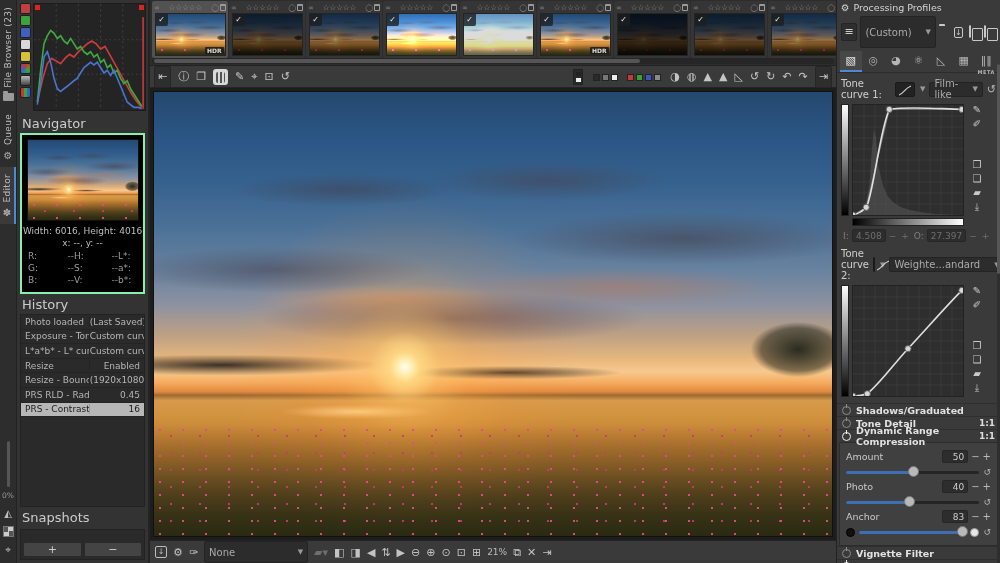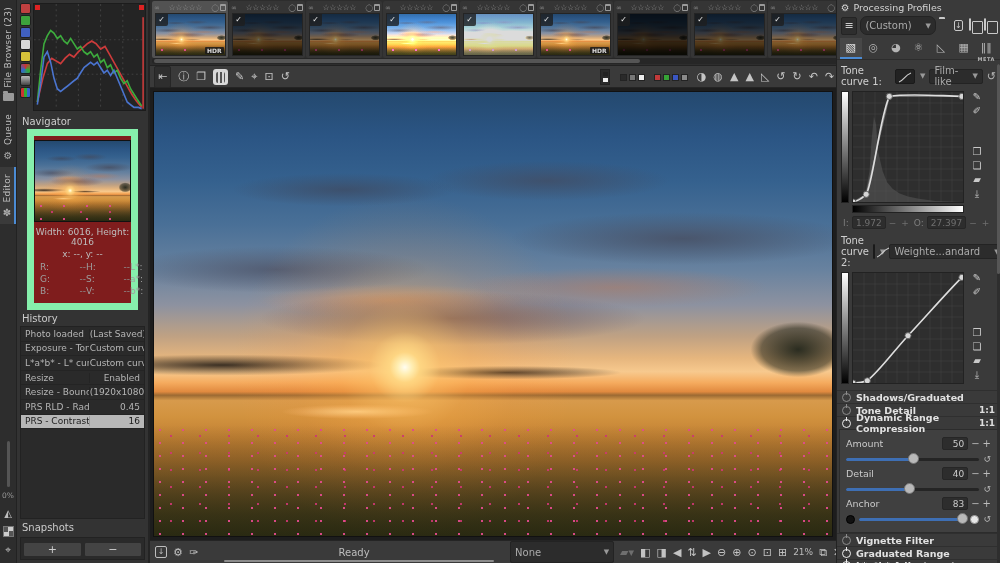--- a/index.html
+++ b/index.html
@@ -26,22 +26,22 @@
   
   #leftpanel { background:#333; border-right:2px solid #242424; display:flex; flex-direction:column; overflow:hidden; }
   #histo-row { display:flex; padding:3px 2px 2px 3px; height:113px; }
   #histo-btns { display:flex; flex-direction:column; gap:1px; margin-right:2px; }
   .hb { width:11px; height:11px; border:1px solid #1f1f1f; border-radius:2px; cursor:pointer; }
   #histo-plot { flex:1; background:#242424; border:1px solid #1c1c1c; position:relative; }
   #histo-plot svg { position:absolute; inset:0; width:100%; height:100%; }
   .cliptl,.cliptr { position:absolute; top:1px; width:5px; height:5px; background:#d22; }
   .cliptl{ left:1px; } .cliptr{ right:1px; }
 
-  .lp-title { font-size:10px; color:#ccc; padding:3px 5px 2px; }
-  .lp-box { background:#7f1d1d; border:7px solid #86efac; margin:0 10px; }
+  .lp-title { font-size:13px; color:#ccc; padding:3px 5px 2px; }
+  .lp-box { background:#000000; border:2px solid #86efac; margin:0 3px; }
 
   #nav-thumbwrap { display:flex; justify-content:center; padding:4px 0 3px; }
   #nav-thumb { width:112px; height:82px; position:relative; border:1px solid #111; overflow:hidden; }
   .nav-line { text-align:center; font-size:9px; color:#bdbdbd; padding:2px 0; }
   .nav-grid { display:grid; grid-template-columns:22px 24px 20px 24px 22px 24px; font-size:9px; color:#9f9f9f; padding:1px 6px 5px; row-gap:2px; }
   .nav-grid span:nth-child(even){ text-align:right; color:#8f8f8f; }
 
   #history-box { margin:0 3px; background:#2a2a2a; border:1px solid #222; flex:0 0 193px; display:flex; flex-direction:column; }
   .h-row { display:flex; font-size:9px; color:#b5b5b5; border-bottom:1px solid #242424; height:14.6px; align-items:center; cursor:pointer; }
   .h-row .hn { flex:1 1 55%; padding-left:4px; overflow:hidden; white-space:nowrap; }
@@ -123,21 +123,21 @@
   #ready-bar { position:absolute; left:20px; right:10px; bottom:-4px; height:2px; background:#8c8c8c; border-radius:1px; }
   .selbox { background:#2c2c2c; border:1px solid #232323; border-radius:2px; height:22px; display:inline-flex; align-items:center; padding:0 4px; gap:14px; color:#aaa; cursor:pointer; }
   .selbox .ar { font-size:7px; color:#999; }
   .zoompct { font-size:9px; color:#bbb; }
 
   
   #rightpanel { background:#3a3a3a; border-left:1px solid #222; position:relative; font-size:10px; overflow:hidden; }
   #rp-head { display:flex; align-items:center; gap:4px; padding:2px 4px; font-size:9.5px; color:#d5d5d5; }
   #rp-profile { display:flex; align-items:center; gap:3px; padding:1px 4px 3px; }
   .iconbtn { background:#2e2e2e; border:1px solid #242424; border-radius:2px; width:20px; height:18px; text-align:center; line-height:16px; color:#ccc; cursor:pointer; font-size:11px; }
-  #rp-profile .selbox { flex:1; height:19px; justify-content:space-between;border-radius:7px; }
+  #rp-profile .selbox { flex:1; height:32px; justify-content:space-between; }
   .micon { position:relative; width:15px; height:13px; cursor:pointer; }
   .mfold { background:#c9c9c9; border-radius:1px; width:14px; height:10px; margin-top:3px; position:relative; }
   .mfold::before { content:""; position:absolute; top:-2px; left:0; width:6px; height:2px; background:#c9c9c9; border-radius:1px 1px 0 0; }
   .msave { width:12px; height:12px; border:1.5px solid #c9c9c9; border-radius:2px; color:#c9c9c9; font-size:8px; line-height:9px; text-align:center; }
   .mcopy { width:9px; height:11px; border:1.5px solid #c9c9c9; border-radius:1px; position:relative; }
   .mcopy::before { content:""; position:absolute; left:2px; top:2px; width:9px; height:11px; border:1.5px solid #c9c9c9; background:#3a3a3a; border-radius:1px; }
 
   #rp-tabs { display:flex; gap:1px; padding:0 3px; border-bottom:1px solid #2c2c2c; }
   .rp-tab { flex:1; height:21px; text-align:center; line-height:20px; color:#b5b5b5; font-size:11px; cursor:pointer; border-bottom:2px solid transparent; }
   .rp-tab.active { background:#474747; border-bottom-color:#4b8bd4; color:#e8e8e8; }
@@ -464,21 +464,20 @@
     <div id="canvas">
       <div id="mainimg">
           <div class="photo"></div>
         </div>
     </div>
 
     <div id="statusbar">
       <span class="savebox">↓</span>
       <span class="sb-ic">⚙</span>
       <span class="sb-ic">✑</span>
-      <span id="ready-wrap"><span>Ready</span><span id="ready-bar"></span></span>
       <span class="selbox" style="width:104px; justify-content:space-between;">
           <span>None</span>
           <span class="ar">▼</span>
         </span>
       <span class="sb-ic" style="color:#6f6f6f">▰▾</span>
       <span class="sb-ic">◧</span>
       <span class="sb-ic">◨</span>
       <span class="sb-ic">◀</span>
       <span class="sb-ic">⇅</span>
       <span class="sb-ic">▶</span>
@@ -576,21 +575,21 @@
         <span class="ci-sp"></span>
         <span class="ci">❐</span>
         <span class="ci">❏</span>
         <span class="ci">▰</span>
         <span class="ci">⤓</span>
       </div>
     </div>
     <div class="hgrad"></div>
     <div class="iorow">
       <span>I:</span>
-        <span class="iobox">1.972</span>
+        <span class="iobox">4.508</span>
         <span class="ioduo">−</span>
         <span class="ioduo">+</span>
       <span>O:</span>
         <span class="iobox">27.397</span>
         <span class="ioduo">−</span>
         <span class="ioduo">+</span>
     </div>
 
     <div class="tc-head" style="padding-top:2px;">
       <span>Tone curve 2:</span>
@@ -674,21 +673,21 @@
           <span class="pm">+</span>
         </div>
         <div class="sl-row2">
           <span class="track">
               <span class="fill" style="width:50%"></span>
               <span class="knob" style="left:calc(50% - 5px)"></span>
             </span>
           <span class="reset" style="font-size:9px">↺</span>
         </div>
         <div class="sl-row1">
-          <span>Detail</span>
+          <span>Photo</span>
           <span class="sl-val">40</span>
           <span class="pm">−</span>
           <span class="pm">+</span>
         </div>
         <div class="sl-row2">
           <span class="track">
               <span class="fill" style="width:47%"></span>
               <span class="knob" style="left:calc(47% - 5px)"></span>
             </span>
           <span class="reset" style="font-size:9px">↺</span>

